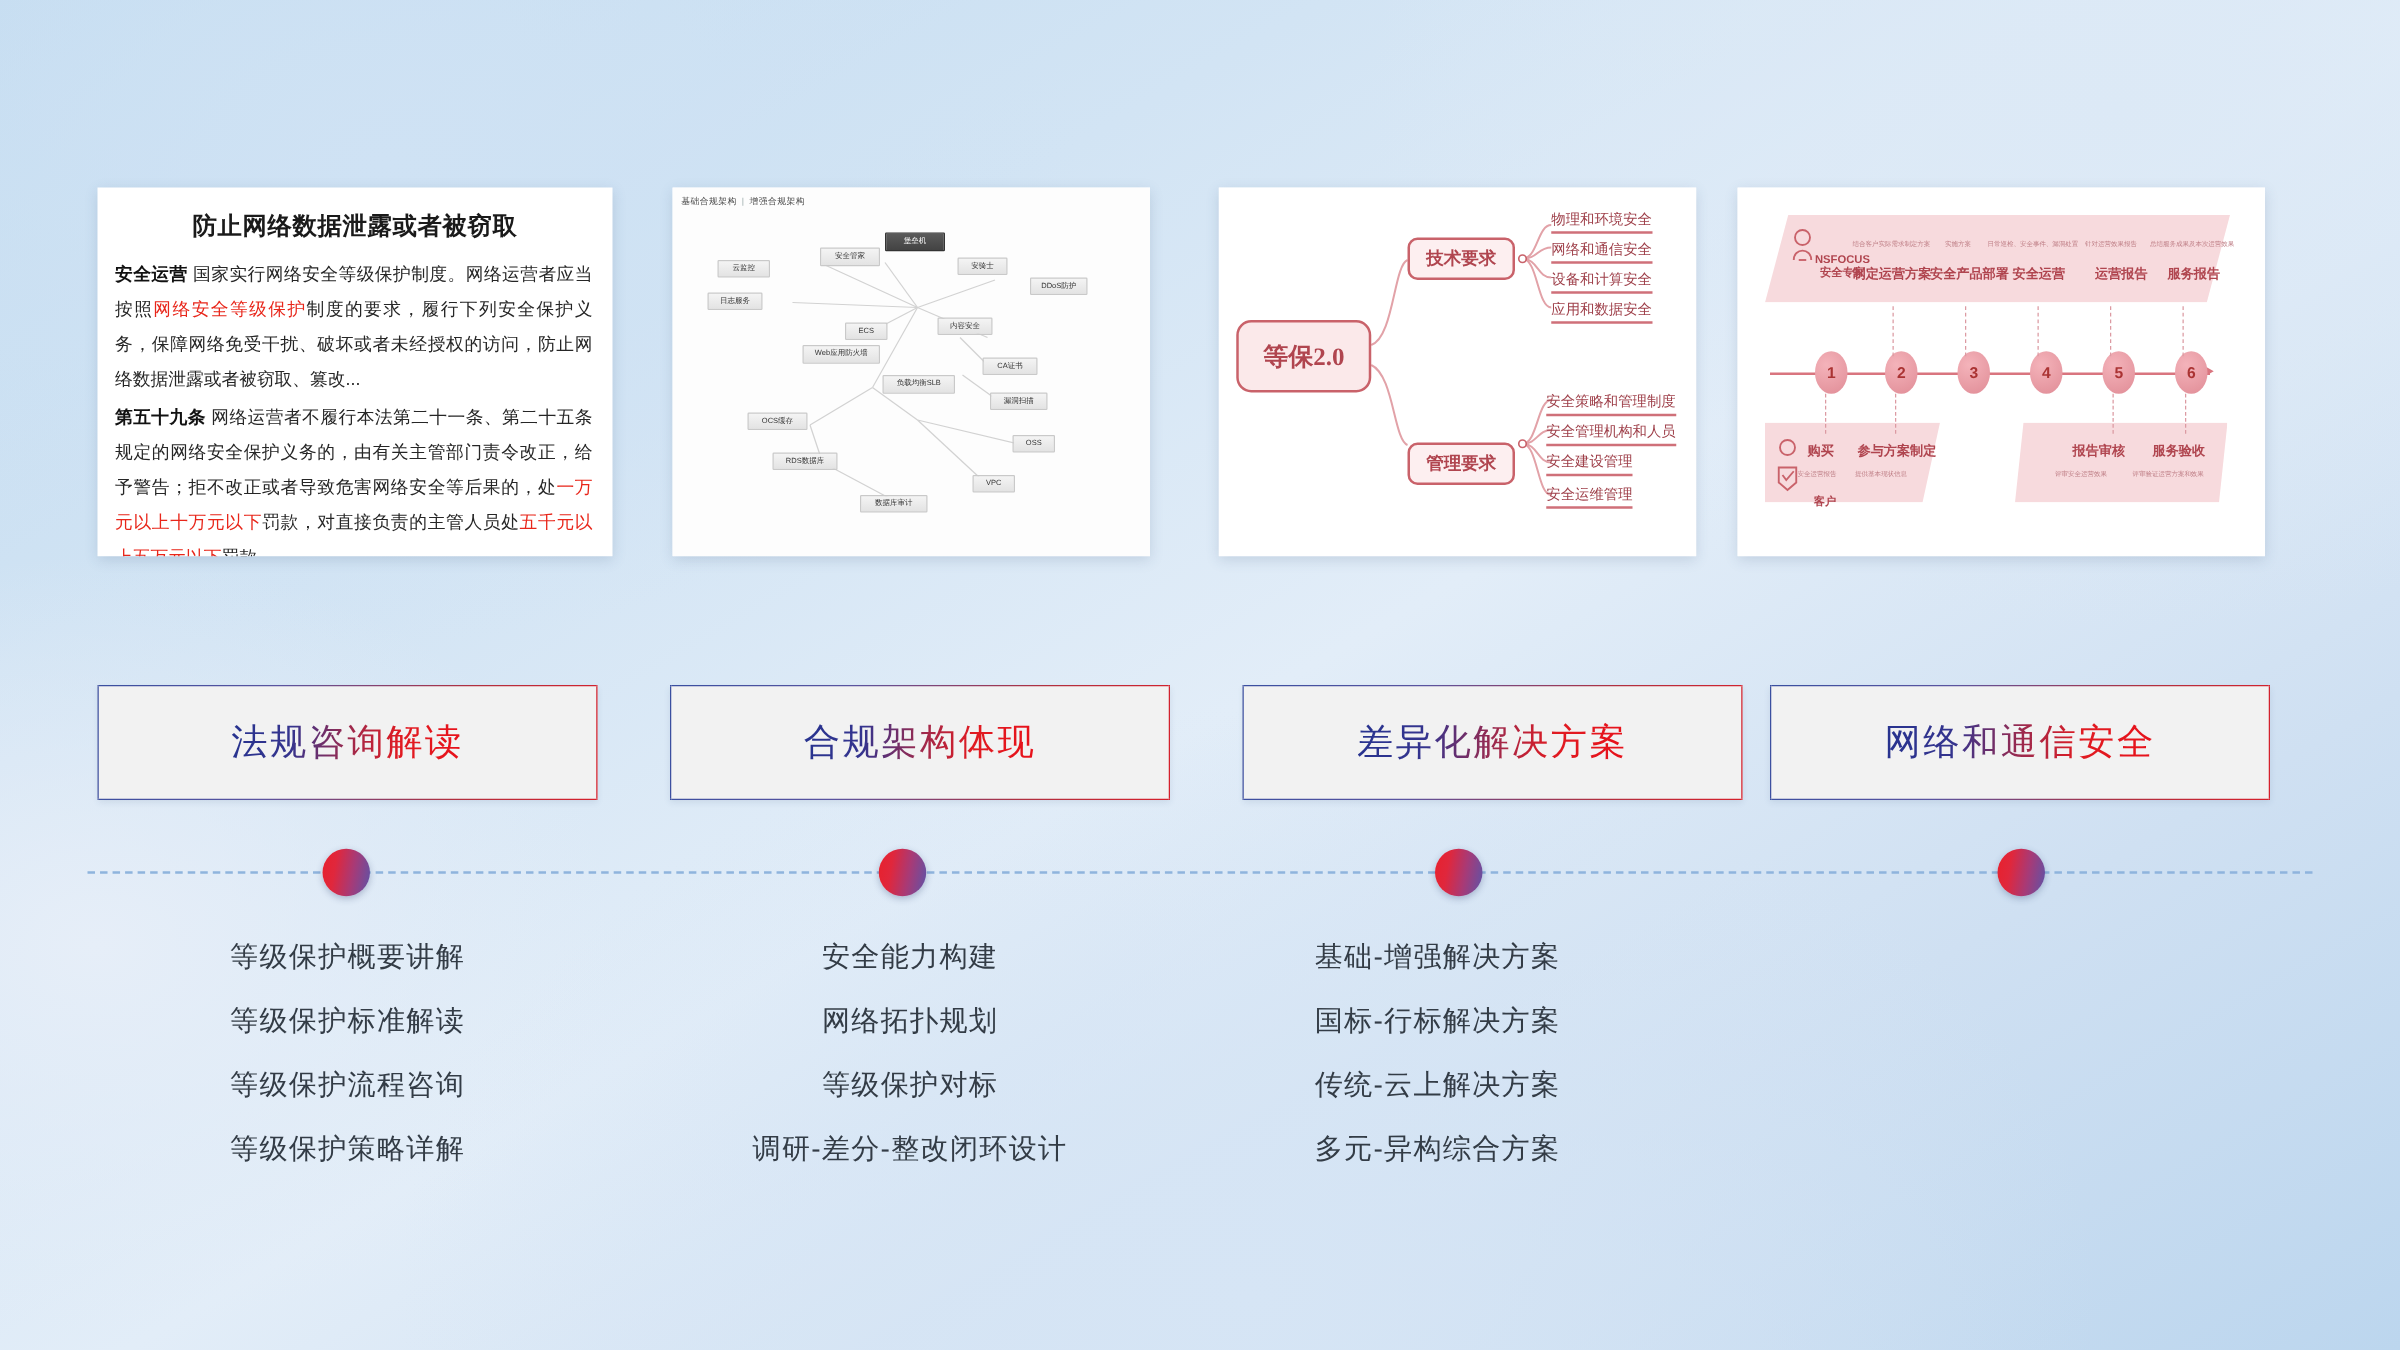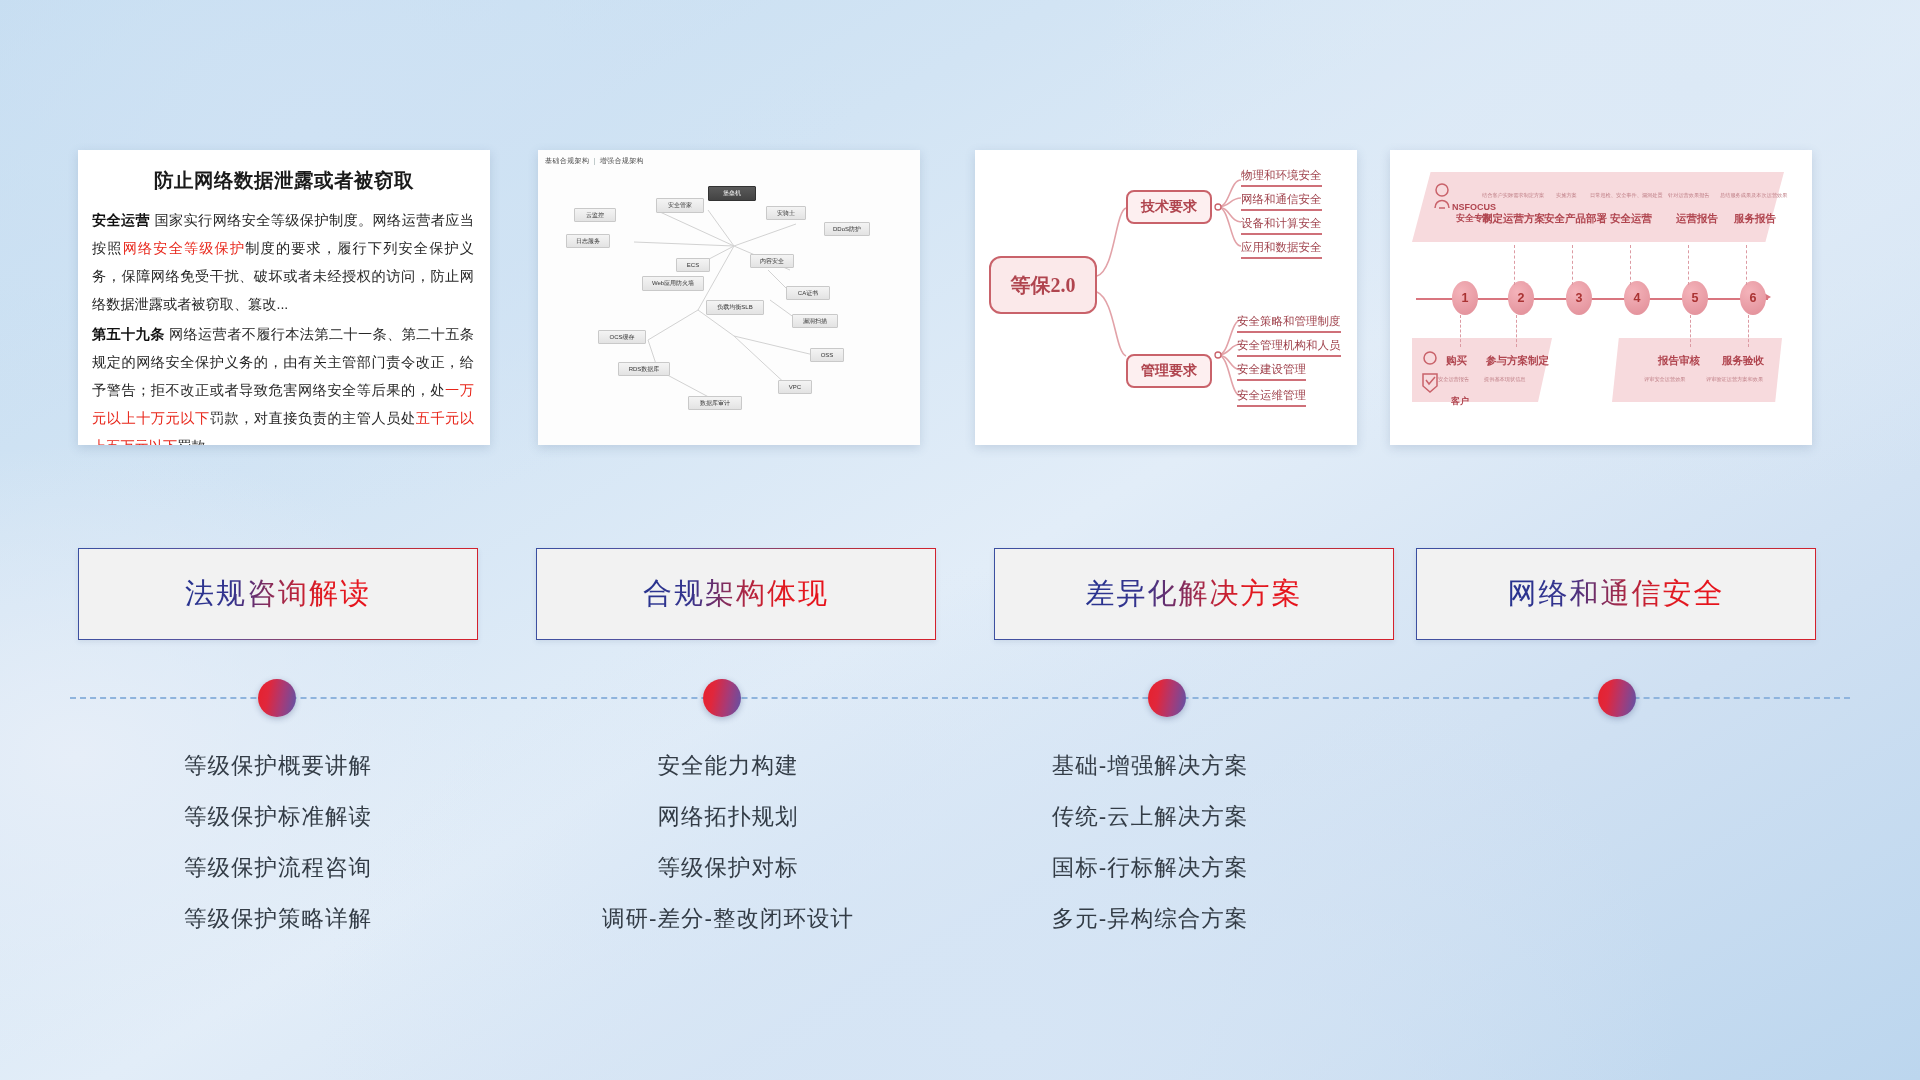--- a/index.html
+++ b/index.html
@@ -324,20 +324,20 @@
       <div class="li">等级保护策略详解</div>
     </div>
     <div class="lcol" id="l2">
       <div class="li">安全能力构建</div>
       <div class="li">网络拓扑规划</div>
       <div class="li">等级保护对标</div>
       <div class="li">调研-差分-整改闭环设计</div>
     </div>
     <div class="lcol" id="l3">
       <div class="li">基础-增强解决方案</div>
+      <div class="li">国标-行标解决方案</div>
       <div class="li">传统-云上解决方案</div>
-      <div class="li">国标-行标解决方案</div>
       <div class="li">多元-异构综合方案</div>
     </div>
 
   </div>
 
 </div>
 
 </body></html>

